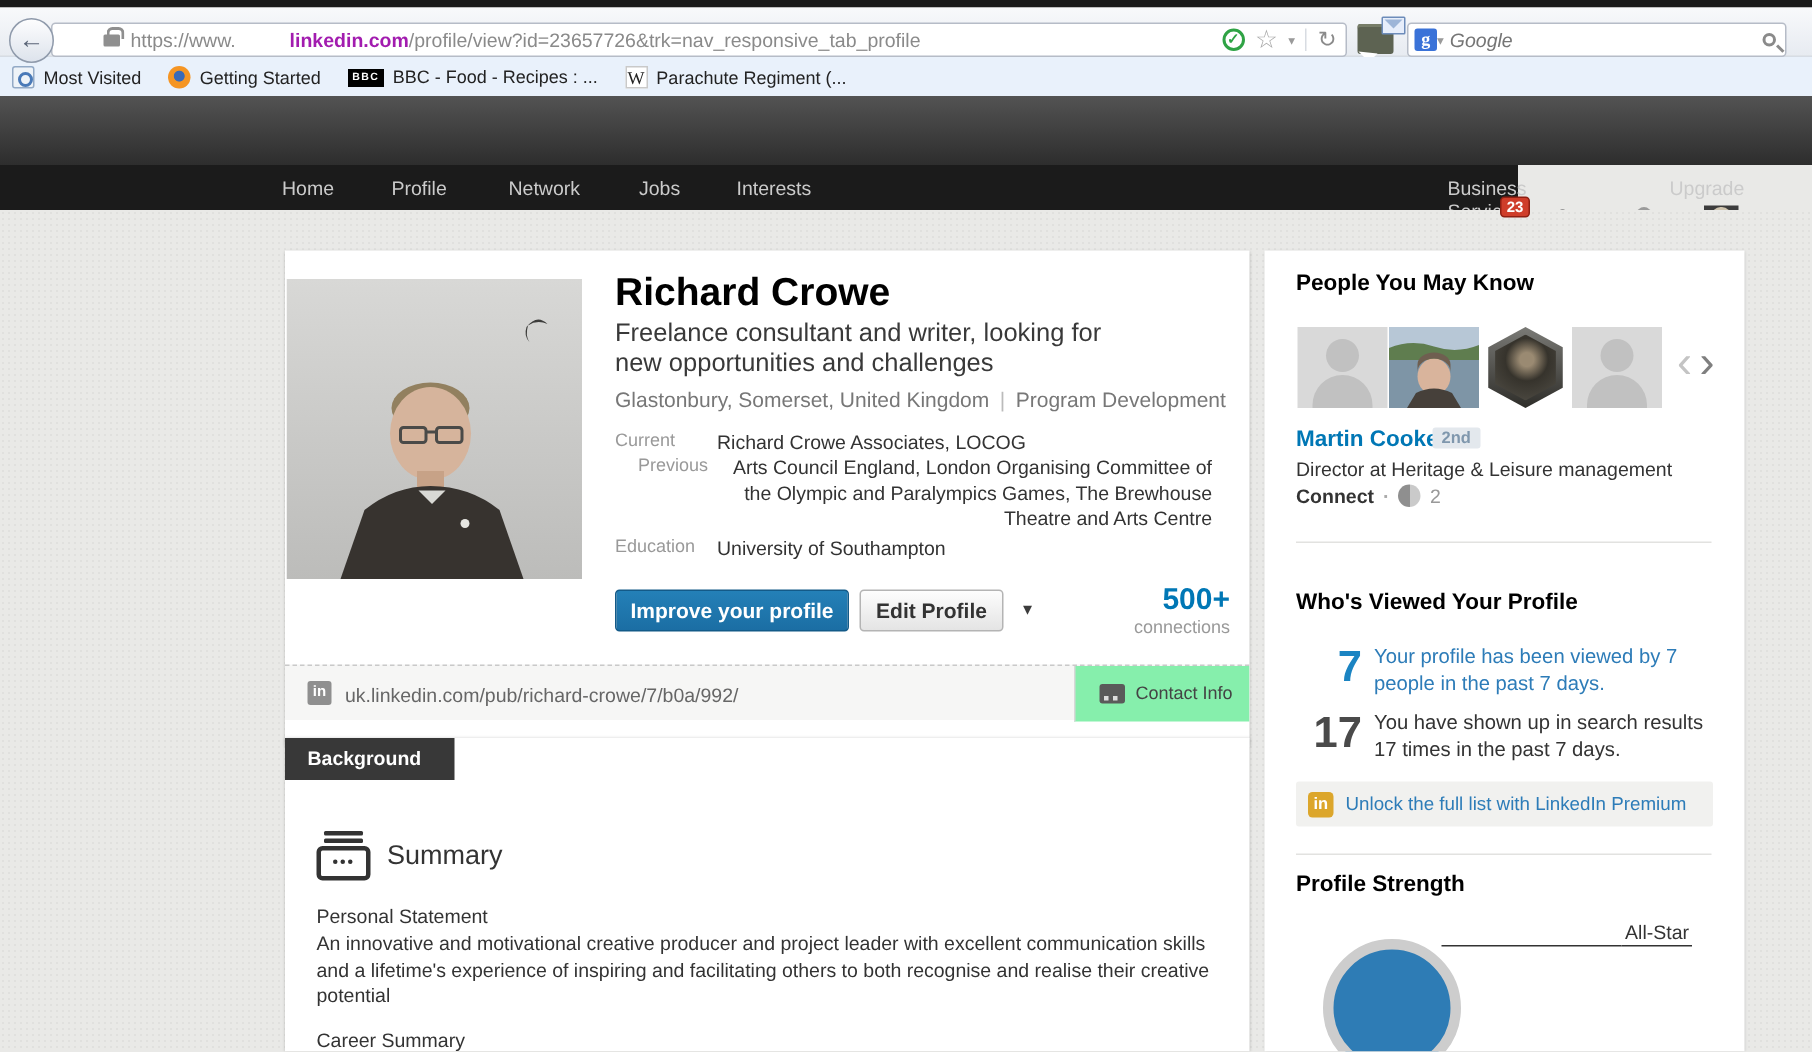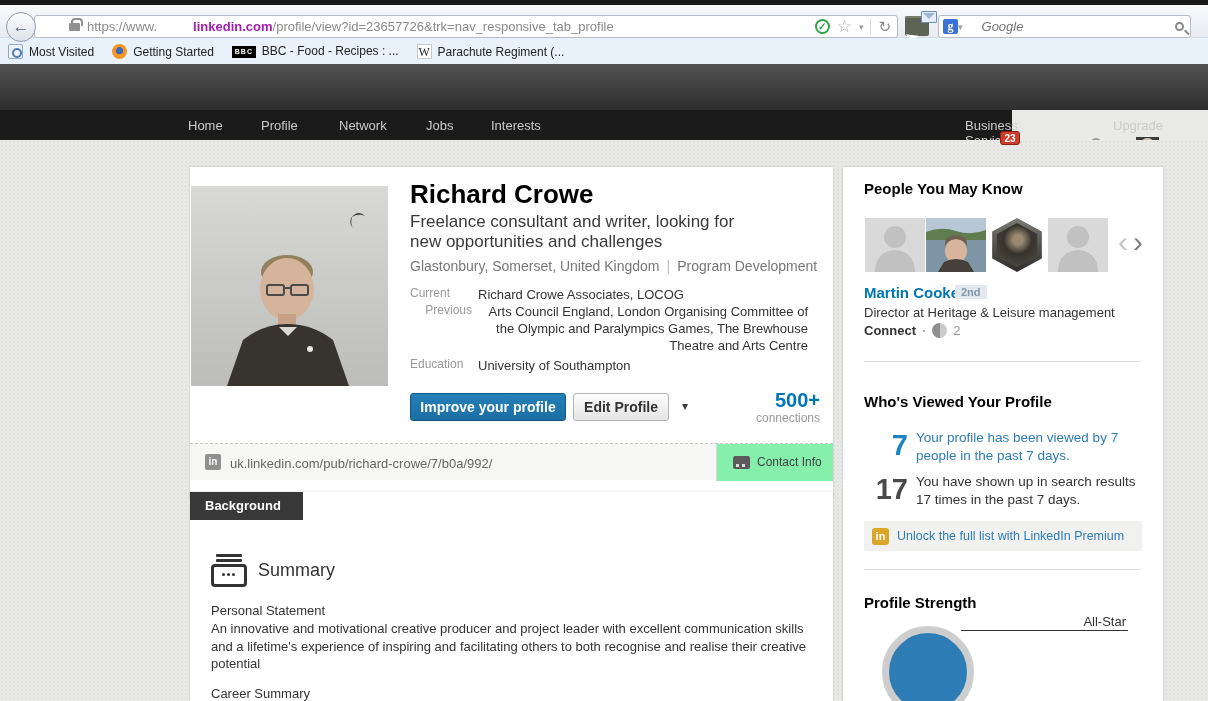--- a/index.html
+++ b/index.html
@@ -21,21 +21,21 @@
   .star-g { font-size:17px; color:#a9a9a9; line-height:16px; }
   .tiny-caret { font-size:9px; color:#9a9a9a; }
   .reload-g { font-size:15px; color:#8a8a8a; border-left:1px solid #d8dce2; padding-left:7px; line-height:15px; }
   #ext-icon { left:905px; top:6px; width:32px; height:28px; }
   .ext-folder { position:absolute; left:0; top:5px; width:24px; height:20px; background:#5d6352; border-radius:2px; box-shadow:inset 0 2px 0 #777d68; }
   .ext-env { position:absolute; right:0; top:0; width:16px; height:12px; background:#e7eefb; border:1px solid #6d8cba; border-radius:1px; }
   .ext-env:before { content:""; position:absolute; left:1px; top:1px; border-left:6px solid transparent; border-right:6px solid transparent; border-top:6px solid #9db5d8; }
   .ext-arrow { position:absolute; left:2px; bottom:0; width:0; height:0; border-top:8px solid transparent; border-right:10px solid #fff; transform:rotate(45deg); }
   #ff-search { left:938px; top:10px; width:253px; height:23px; background:#fff; border:1px solid #b6bcc7; border-radius:3px; display:flex; align-items:center; padding:0 6px 0 4px; }
   .g-fav { width:15px; height:15px; background:#3a72d8; border-radius:2px; color:#fff; font-family:"Liberation Serif", serif; font-weight:bold; font-size:12px; line-height:15px; text-align:center; flex:0 0 auto; }
-  #ff-search input { flex:1 1 auto; border:none; outline:none; font-style:italic; font-size:13px; color:#555; margin-left:19px; min-width:10px; background:transparent; font-family:"Liberation Sans", sans-serif; }
+  #ff-search input { flex:1 1 auto; border:none; outline:none; font-style:italic; font-size:13px; color:#555; margin-left:4px; min-width:10px; background:transparent; font-family:"Liberation Sans", sans-serif; }
   .mag { width:9px; height:9px; border:2px solid #8a8a8a; border-radius:50%; position:relative; flex:0 0 auto; }
   .mag:after { content:""; position:absolute; left:7px; top:7px; width:2px; height:6px; background:#8a8a8a; transform:rotate(-45deg); transform-origin:top left; }
 
   #bookmarks { left:0; top:38px; width:1208px; height:26px; background:#e9f1fb; display:flex; align-items:center; padding-left:8px; gap:18px; }
   .bm { display:flex; align-items:flex-end; gap:6px; font-size:12px; color:#222; }
   .bm-mv { width:15px; height:15px; background:#eef3f8; border:1px solid #93aac6; border-radius:2px; position:relative; }
   .bm-mv:before { content:""; position:absolute; left:3px; top:3px; width:6px; height:6px; border:2px solid #4a7ab8; border-radius:50%; }
   .bm-ff { width:15px; height:15px; border-radius:50%; background:radial-gradient(circle at 50% 45%, #3a6ab8 0 30%, #f59523 35% 70%, #d05a0c 100%); }
   .bm-bbc { width:24px; height:12px; background:#000; color:#fff; font-size:7px; font-weight:bold; text-align:center; line-height:12px; letter-spacing:1px; }
   .bm-w { width:15px; height:15px; background:#fff; border:1px solid #c9c9c9; color:#222; font-family:"Liberation Serif", serif; font-size:12px; line-height:14px; text-align:center; }
@@ -137,21 +137,21 @@
   #wvyp-title { position:absolute; left:21px; top:226px; }
   .wv-row { position:absolute; left:21px; width:280px; }
   #wv-r1 { top:262px; } #wv-r2 { top:306px; }
   .wv-num { position:absolute; left:0; top:0; width:44px; text-align:right; font-size:29px; font-weight:bold; }
   .wv-num.blue { color:#1b84c2; } .wv-num.dark { color:#4a4a4a; }
   .wv-text { margin-left:52px; width:228px; font-size:13.5px; line-height:18px; }
   .wv-text.blue { color:#2d7cb8; } .wv-text.dark { color:#333; }
   #premium-bar { position:absolute; left:21px; top:354px; width:278px; height:30px; background:#f1f1ef; border-radius:2px; display:flex; align-items:center; padding-left:8px; gap:8px; }
   .in-gold { width:17px; height:17px; background:#dca62b; border-radius:3px; color:#fff; font-size:11px; font-weight:bold; text-align:center; line-height:16px; }
   #premium-text { font-size:12.5px; color:#2d7cb8; }
-  #str-title { position:absolute; left:21px; top:427px; }
+  #str-title { position:absolute; left:21px; top:414px; }
   #allstar-row { position:absolute; left:118px; top:446px; width:167px; display:flex; align-items:flex-end; }
   #allstar-line { flex:1 1 auto; border-bottom:1px solid #333; height:18px; }
   #allstar-label { font-size:13px; color:#333; border-bottom:1px solid #333; padding:0 2px 1px 2px; }
   #str-circle { position:absolute; left:39px; top:459px; width:92px; height:92px; border-radius:50%; border:7px solid #cdcdcd; background:#2e7cb5; }
 </style>
 </head>
 <body>
 
 <div id="stage">
 

